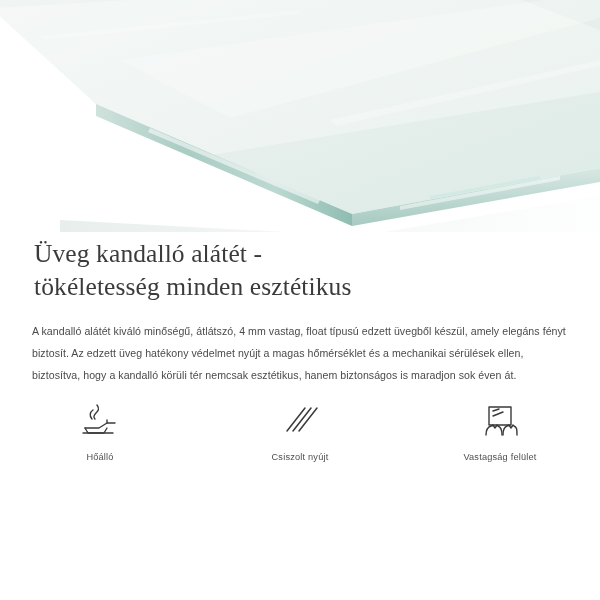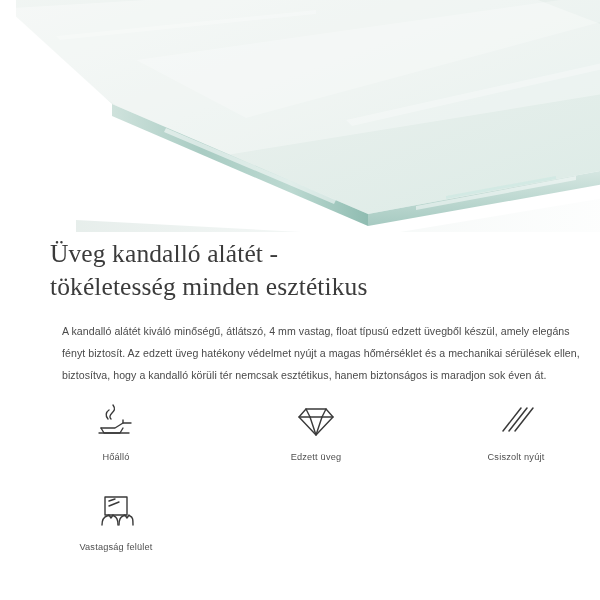--- a/index.html
+++ b/index.html
@@ -11,21 +11,20 @@
     height: 600px;
     background: #ffffff;
     font-family: "Liberation Sans", sans-serif;
     overflow: hidden;
   }
   .page {
     position: relative;
     width: 532px;
     height: 600px;
     background: #ffffff;
-    margin-left: 16px;
   }
 
   
   .hero {
     position: relative;
     width: 600px;
     height: 232px;
     background: #ffffff;
     overflow: hidden;
   }
@@ -57,37 +56,37 @@
     font-size: 25.5px;
     line-height: 1.28;
     color: #3b3b3b;
     letter-spacing: 0.1px;
   }
   .headline .line {
     display: block;
   }
   .body-copy {
     margin: 0;
-    padding: 18px 34px 0 46px;
+    padding: 18px 34px 0 32px;
     font-size: 10.6px;
     line-height: 2.05;
     color: #4a4a4a;
     letter-spacing: 0.05px;
   }
 
   
   .features {
     position: absolute;
     left: 0;
     top: 398px;
     width: 600px;
     display: grid;
     grid-template-columns: repeat(3, 1fr);
     grid-template-rows: repeat(2, 78px);
-    row-gap: 12px;
+    row-gap: 0;
   }
   .feature {
     display: flex;
     flex-direction: column;
     align-items: center;
     justify-content: flex-start;
   }
   .feature-icon {
     width: 54px;
     height: 46px;
@@ -178,32 +177,20 @@
           <path d="M8 27 l3 5 h16 l3 -5"></path>
           <path d="M30 22 v-3"></path>
           <path d="M6 32 h30"></path>
         </svg>
       </span>
       <span class="feature-label">Hőálló</span>
     </div>
 
 
 
-    <div class="feature">
-      <span class="feature-icon">
-        <svg width="46" height="40" viewBox="0 0 46 40" fill="none" stroke="#3a3a3a" stroke-width="1.4" stroke-linecap="round" stroke-linejoin="round">
-          <path d="M13 8 h20 l7 8 l-17 18 L6 16 Z"></path>
-          <path d="M6 16 h34"></path>
-          <path d="M13 8 l4 8"></path>
-          <path d="M33 8 l-4 8"></path>
-          <path d="M17 16 l6 18 l6 -18"></path>
-        </svg>
-      </span>
-      <span class="feature-label">Edzett üveg</span>
-    </div>
 
     <div class="feature">
       <span class="feature-icon">
         <svg width="46" height="40" viewBox="0 0 46 40" fill="none" stroke="#3a3a3a" stroke-width="1.5" stroke-linecap="round">
           <path d="M10 30 L28 7"></path>
           <path d="M16 30 L34 7"></path>
           <path d="M22 30 L40 7"></path>
         </svg>
       </span>
       <span class="feature-label">Csiszolt nyújt</span>

